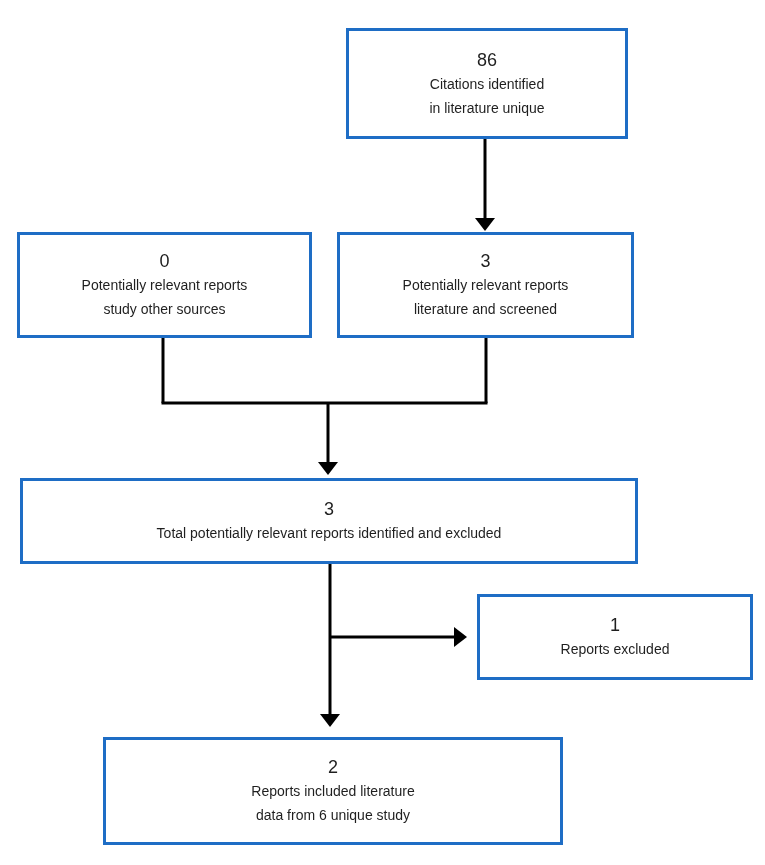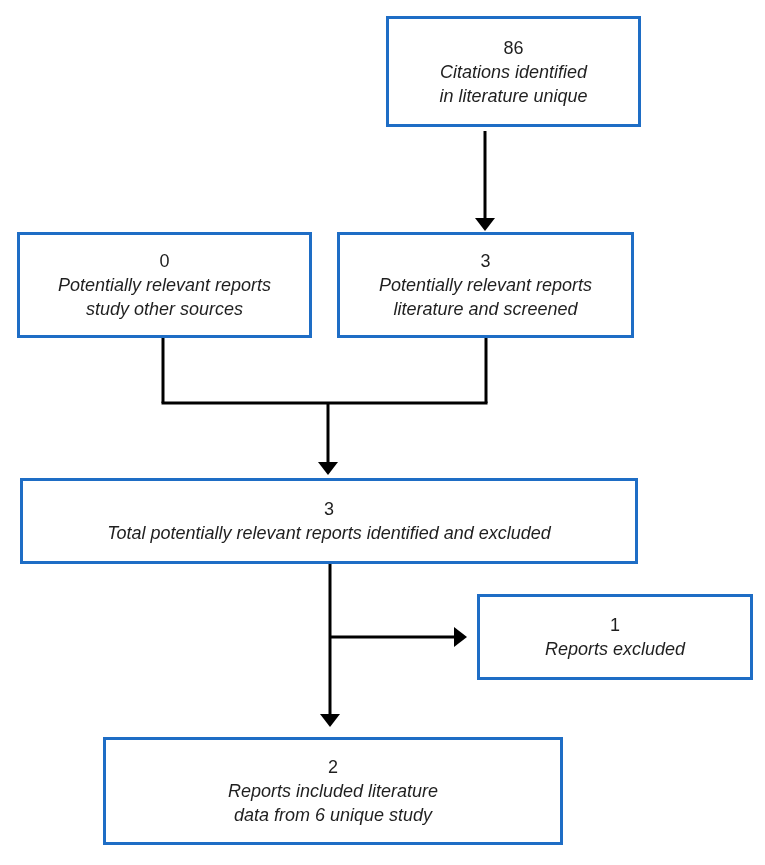--- a/index.html
+++ b/index.html
@@ -34,23 +34,22 @@
     align-items: center;
     text-align: center;
     font-size: 18px;
     line-height: 24px;
   }
   .node .num {
     font-size: 18px;
     line-height: 24px;
   }
   .node .line {
-    font-size: 18px;
+    font-size: 14px;
     line-height: 24px;
-    font-style: italic;
   }
   .edge-line {
     stroke: #000000;
     stroke-width: 3;
     fill: none;
   }
   .edge-head {
     fill: #000000;
     stroke: none;
   }
@@ -79,21 +78,21 @@
       <line class="edge-line" x1="330" y1="564" x2="330" y2="716"></line>
       <polygon class="edge-head" points="320,714 340,714 330,727"></polygon>
     </g>
 
     <g>
       <line class="edge-line" x1="330" y1="637" x2="456" y2="637"></line>
       <polygon class="edge-head" points="454,627 454,647 467,637"></polygon>
     </g>
   </svg>
 
-  <div class="node" style="left:346px; top:16px; width:255px; height:111px;margin-left:40px;">
+  <div class="node" style="left:346px; top:28px; width:282px; height:111px;">
     <div class="num">86</div>
     <div class="line">Citations identified</div>
     <div class="line">in literature unique</div>
   </div>
 
   <div class="node" style="left:17px; top:232px; width:295px; height:106px;">
     <div class="num">0</div>
     <div class="line">Potentially relevant reports</div>
     <div class="line">study other sources</div>
   </div>

